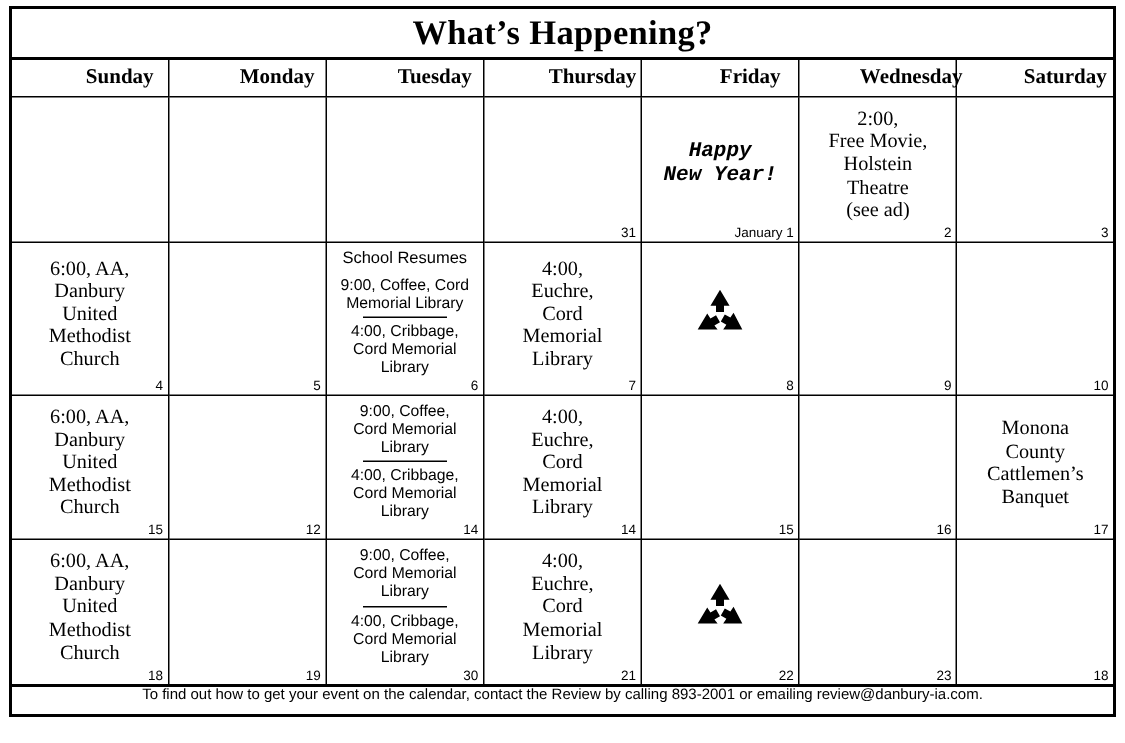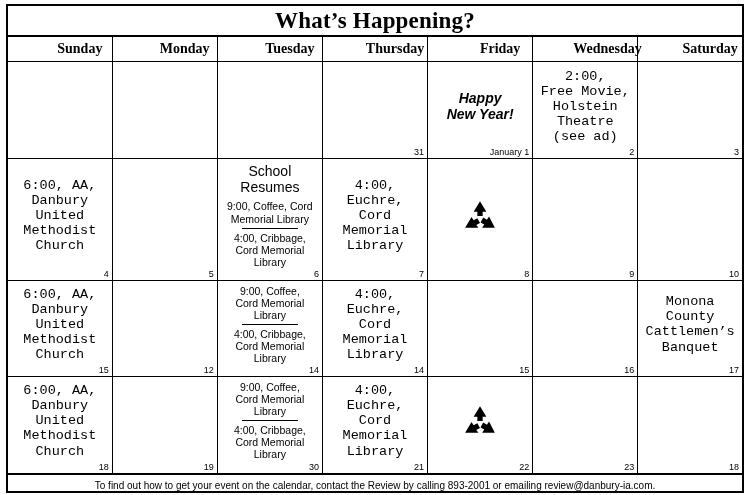--- a/index.html
+++ b/index.html
@@ -90,35 +90,35 @@
   
   tr.r1 td { height: 96px; }
   tr.r2 td { height: 92px; }
   tr.r3 td { height: 92px; }
   tr.r4 td { height: 92px; }
 
   
   .ev {
     font-size: 13.5px;
     line-height: 1.12;
-    font-family: Liberation Mono, monospace;
+    font-family: Liberation Serif, serif;
   }
   .ev-small {
     font-size: 10.5px;
     line-height: 1.15;
     font-family: "Liberation Sans", sans-serif;
   }
   .ev-xsmall {
-    font-size: 14px;
+    font-size: 11px;
     line-height: 1.15;
     font-family: "Liberation Sans", sans-serif;
   }
   .ev-italic {
     font-style: italic;
-    font-family: Liberation Sans, sans-serif;
+    font-family: Liberation Mono, monospace;
     font-size: 14px;
     font-weight: bold;
     line-height: 1.15;
   }
   .ev-block + .ev-block {
     margin-top: 5px;
   }
   .divider {
     width: 56px;
     height: 0;
@@ -133,21 +133,21 @@
     display: block;
   }
 
   
   .footer {
     border: 2px solid #000;
     border-top: none;
     box-sizing: border-box;
     height: 20px;
     display: flex;
-    align-items: flex-end;
+    align-items: flex-start;
     justify-content: center;
     font-size: 10px;
     font-family: "Liberation Sans", sans-serif;
   }
 </style>
 </head>
 <body>
 
 <div class="page">
 

